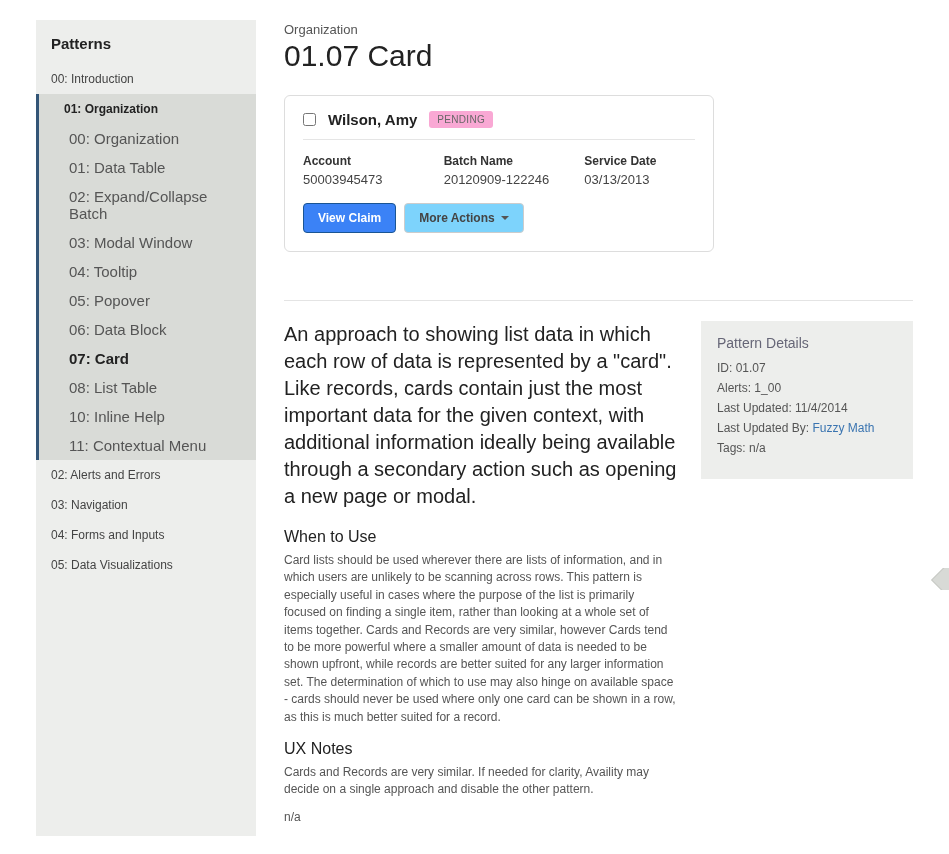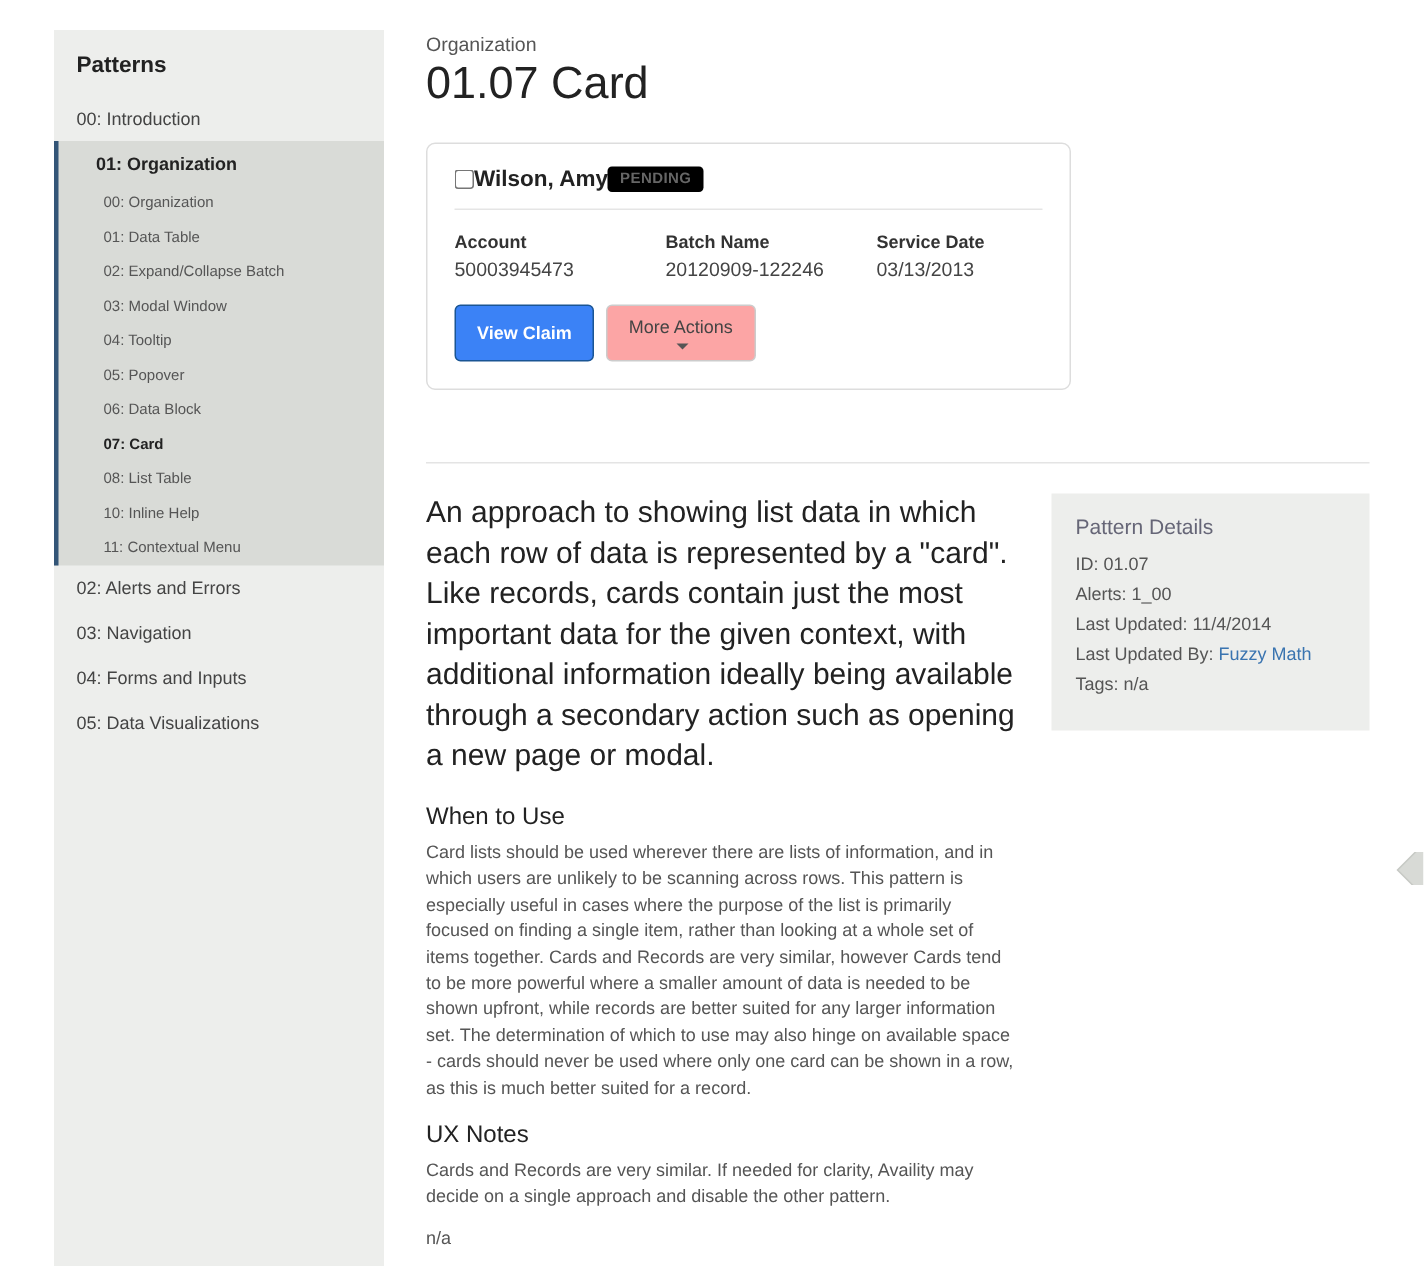--- a/index.html
+++ b/index.html
@@ -41,51 +41,51 @@
     font-weight: 700;
     color: #222;
     padding-left: 25px;
   }
   .side-sub { list-style: none; }
   .side-sub li a {
     display: block;
     padding: 6px 15px 6px 30px;
     color: #555;
     text-decoration: none;
-    font-size: 10px;
+    font-size: 15px;
   }
   .side-sub li.sub-active a {
     font-weight: 700;
     color: #222;
   }
   
   .main { flex: 1; padding: 22px 36px 0 28px; }
   .breadcrumb { font-size: 13px; color: #555; margin-bottom: 2px; }
   .page-title { font-size: 30px; font-weight: 400; color: #222; margin-bottom: 22px; }
   
   .card-panel {
     border: 1px solid #ddd;
     border-radius: 6px;
     padding: 15px 18px 18px;
     max-width: 430px;
   }
   .card-head {
     display: flex;
     align-items: center;
-    gap: 0;
+    gap: 12px;
     padding-bottom: 11px;
     border-bottom: 1px solid #e5e5e5;
   }
   .card-head input[type=checkbox] { width: 13px; height: 13px; }
   .card-name { font-size: 15px; font-weight: 700; color: #222; }
   .badge-pending {
-    background: #000000;
+    background: #f9a8d4;
     color: #666;
     font-size: 10px;
-    font-weight: 700;
+    font-weight: 400;
     padding: 3px 8px;
     border-radius: 3px;
     letter-spacing: 0.3px;
   }
   .card-grid { display: flex; gap: 30px; padding: 14px 0 16px; }
   .cg-col { flex: 1; }
   .cg-label { font-size: 12px; font-weight: 700; color: #333; margin-bottom: 4px; }
   .cg-value { font-size: 13px; color: #444; }
   .card-actions { display: flex; gap: 8px; }
   .btn {
@@ -93,21 +93,21 @@
     font-size: 12px;
     font-weight: 700;
     padding: 7px 14px;
     cursor: pointer;
     border: 1px solid transparent;
     display: inline-flex;
     align-items: center;
     gap: 4px;
   }
   .btn-primary { background: #3b82f6; color: #fff; border-color: #1a5594; }
-  .btn-default { background: #fca5a5; color: #444; border-color: #ccc; font-weight: 400; flex-direction: column; }
+  .btn-default { background: #7dd3fc; color: #444; border-color: #ccc; font-weight: 700; }
   .caret {
     display: inline-block;
     width: 0; height: 0;
     border-left: 4px solid transparent;
     border-right: 4px solid transparent;
     border-top: 4px solid #555;
     margin-left: 2px;
   }
   hr.sep { border: none; border-top: 1px solid #e4e4e4; margin: 48px 0 20px; }
   .body-cols { display: flex; gap: 24px; }

